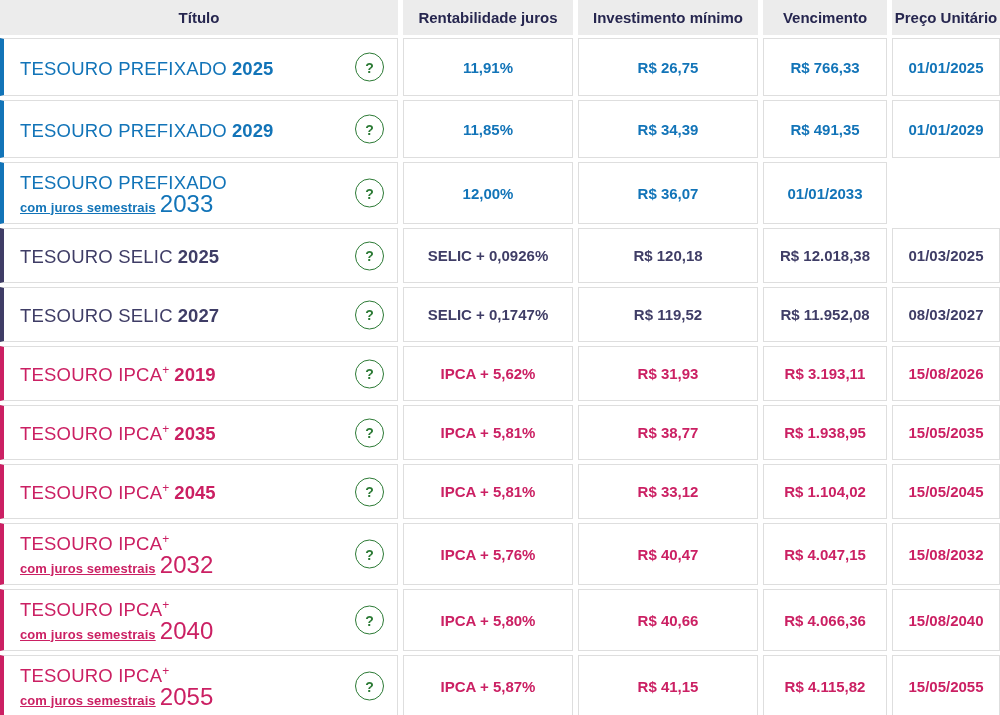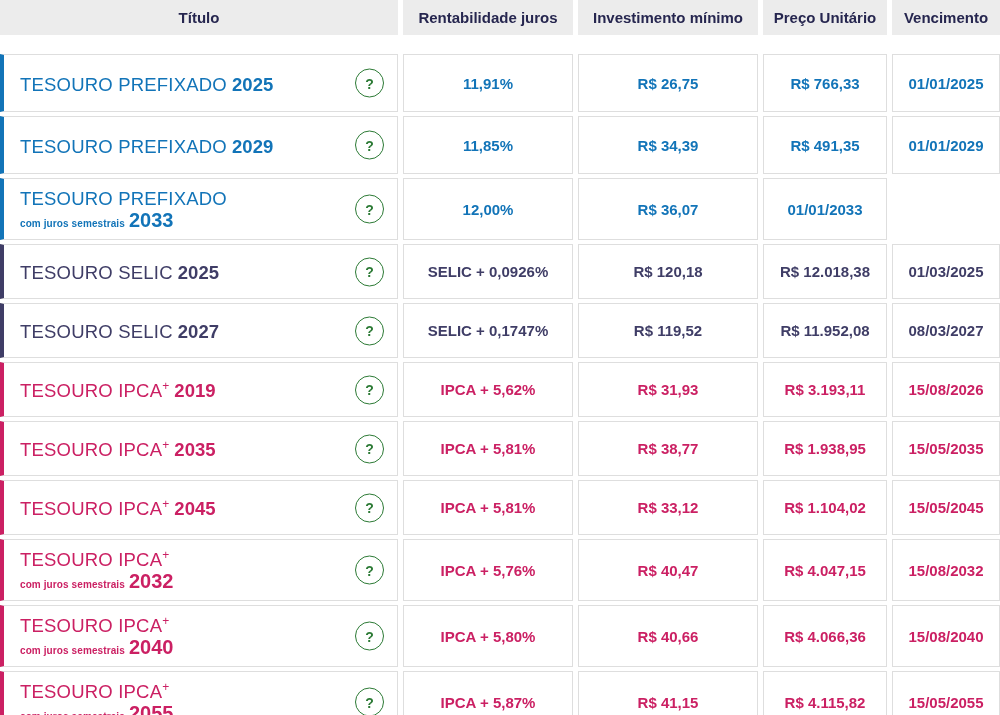--- a/index.html
+++ b/index.html
@@ -27,21 +27,21 @@
     display: flex;
     align-items: center;
     justify-content: center;
     font-weight: bold;
     font-size: 15px;
     color: #26264f;
   }
 
   
   .bond-row { margin-top: 4px; }
-  .bond-row.first { margin-top: 19px; }
+  .bond-row.first { margin-top: 3px; }
   .bond-row.single { height: 55px; }
   .bond-row.tall-a { height: 58px; }
   .bond-row.double { height: 62px; }
 
   .cell {
     background: #fff;
     border: 1px solid #dedede;
     display: flex;
     align-items: center;
     justify-content: center;
@@ -57,22 +57,22 @@
     border-left: 4px solid var(--c);
     position: relative;
     font-weight: normal;
   }
 
   .titulo-text { line-height: 21px; }
   .t-name { font-size: 18.5px; color: var(--c); letter-spacing: 0.2px; }
   .t-sup  { font-size: 12px; color: var(--c); position: relative; top: -1px; font-weight: normal; }
   .t-year-inline { font-size: 18.5px; font-weight: bold; color: var(--c); }
   .t-line2 { line-height: 20px; }
-  .t-sub  { font-size: 10px; font-weight: bold; color: var(--c); letter-spacing: 0.1px; }
-  .t-year-big { font-size: 20px; font-weight: bold; color: var(--c); }
+  .t-sub  { font-size: 13px; font-weight: bold; color: var(--c); letter-spacing: 0.1px; text-decoration: underline; }
+  .t-year-big { font-size: 24px; font-weight: normal; color: var(--c); }
 
   .help-btn {
     position: absolute;
     right: 13px;
     top: 50%;
     transform: translateY(-50%);
     width: 29px;
     height: 29px;
     border-radius: 50%;
     border: 1.6px solid var(--g);
@@ -90,22 +90,22 @@
 </style>
 </head>
 <body>
 
 <div id="app">
 
   <div class="grid-row header-row">
     <div class="header-cell">Título</div>
     <div class="header-cell">Rentabilidade juros</div>
     <div class="header-cell">Investimento mínimo</div>
+    <div class="header-cell">Vencimento</div>
     <div class="header-cell">Preço Unitário</div>
-    <div class="header-cell">Vencimento</div>
   </div>
 
   <div id="rows-container">
   <div class="grid-row bond-row tall-a first" style="--c: #1274b8; --g: #2c7a35;">
     <div class="cell titulo-cell">
       <div class="titulo-text">
         <div class="t-line1">
           <span class="t-name">TESOURO PREFIXADO</span><sup class="t-sup"></sup><span class="t-year-inline"> 2025</span>
         </div>
 

